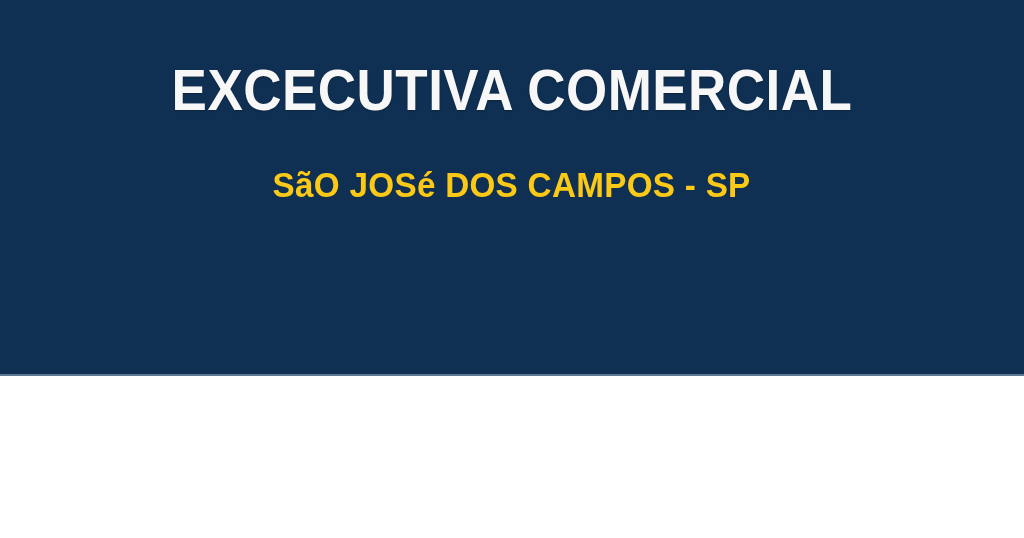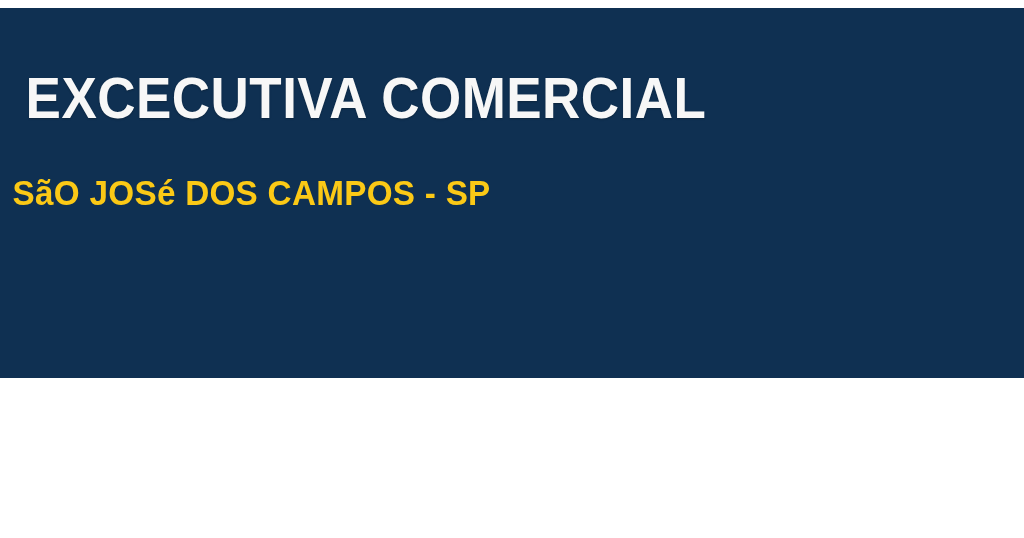--- a/index.html
+++ b/index.html
@@ -23,22 +23,21 @@
     position: absolute;
     left: 0;
     top: 0;
     width: 1024px;
     height: 376px;
     background: #0f3052;
     border-bottom: 2px solid #5b7893;
     box-sizing: border-box;
     display: flex;
     flex-direction: column;
-    align-items: flex-start;
-    margin-top: 8px;
+    align-items: center;
   }
   .job-title {
     margin: 0;
     padding: 0;
     color: #f7f7f7;
     font-family: "Liberation Sans", sans-serif;
     font-weight: 700;
     font-size: 57px;
     line-height: 1;
     letter-spacing: 0.5px;

